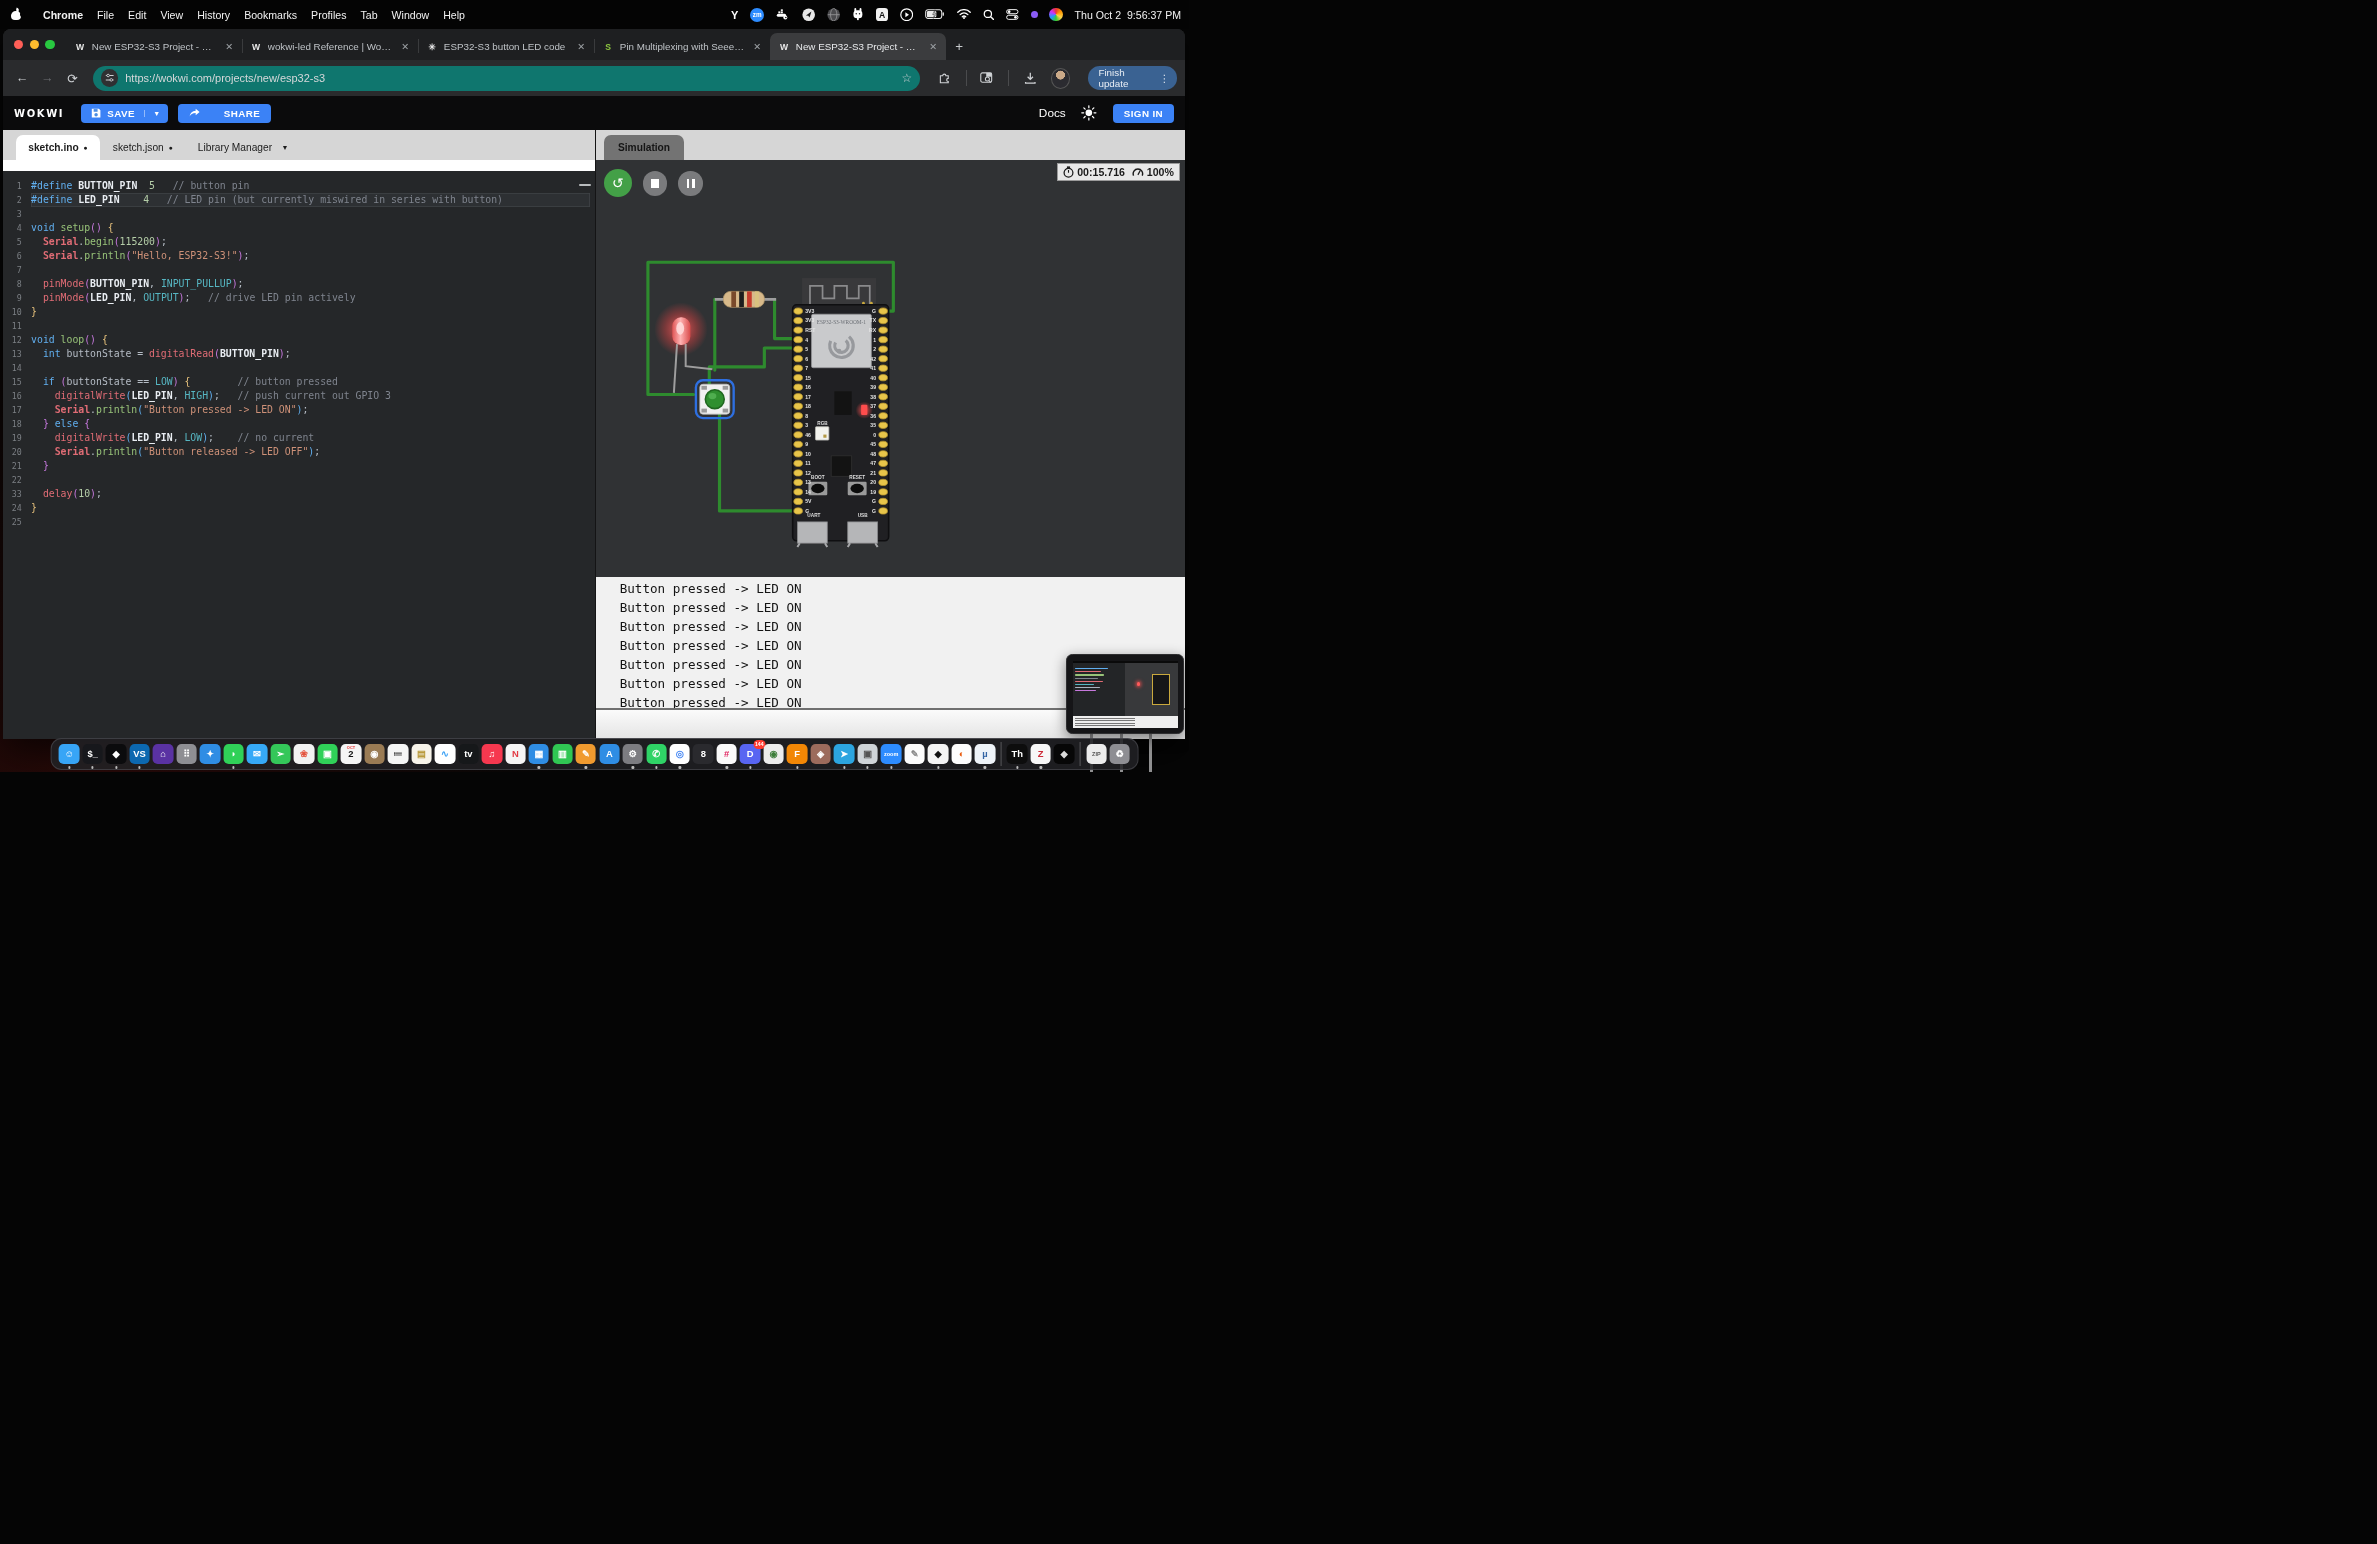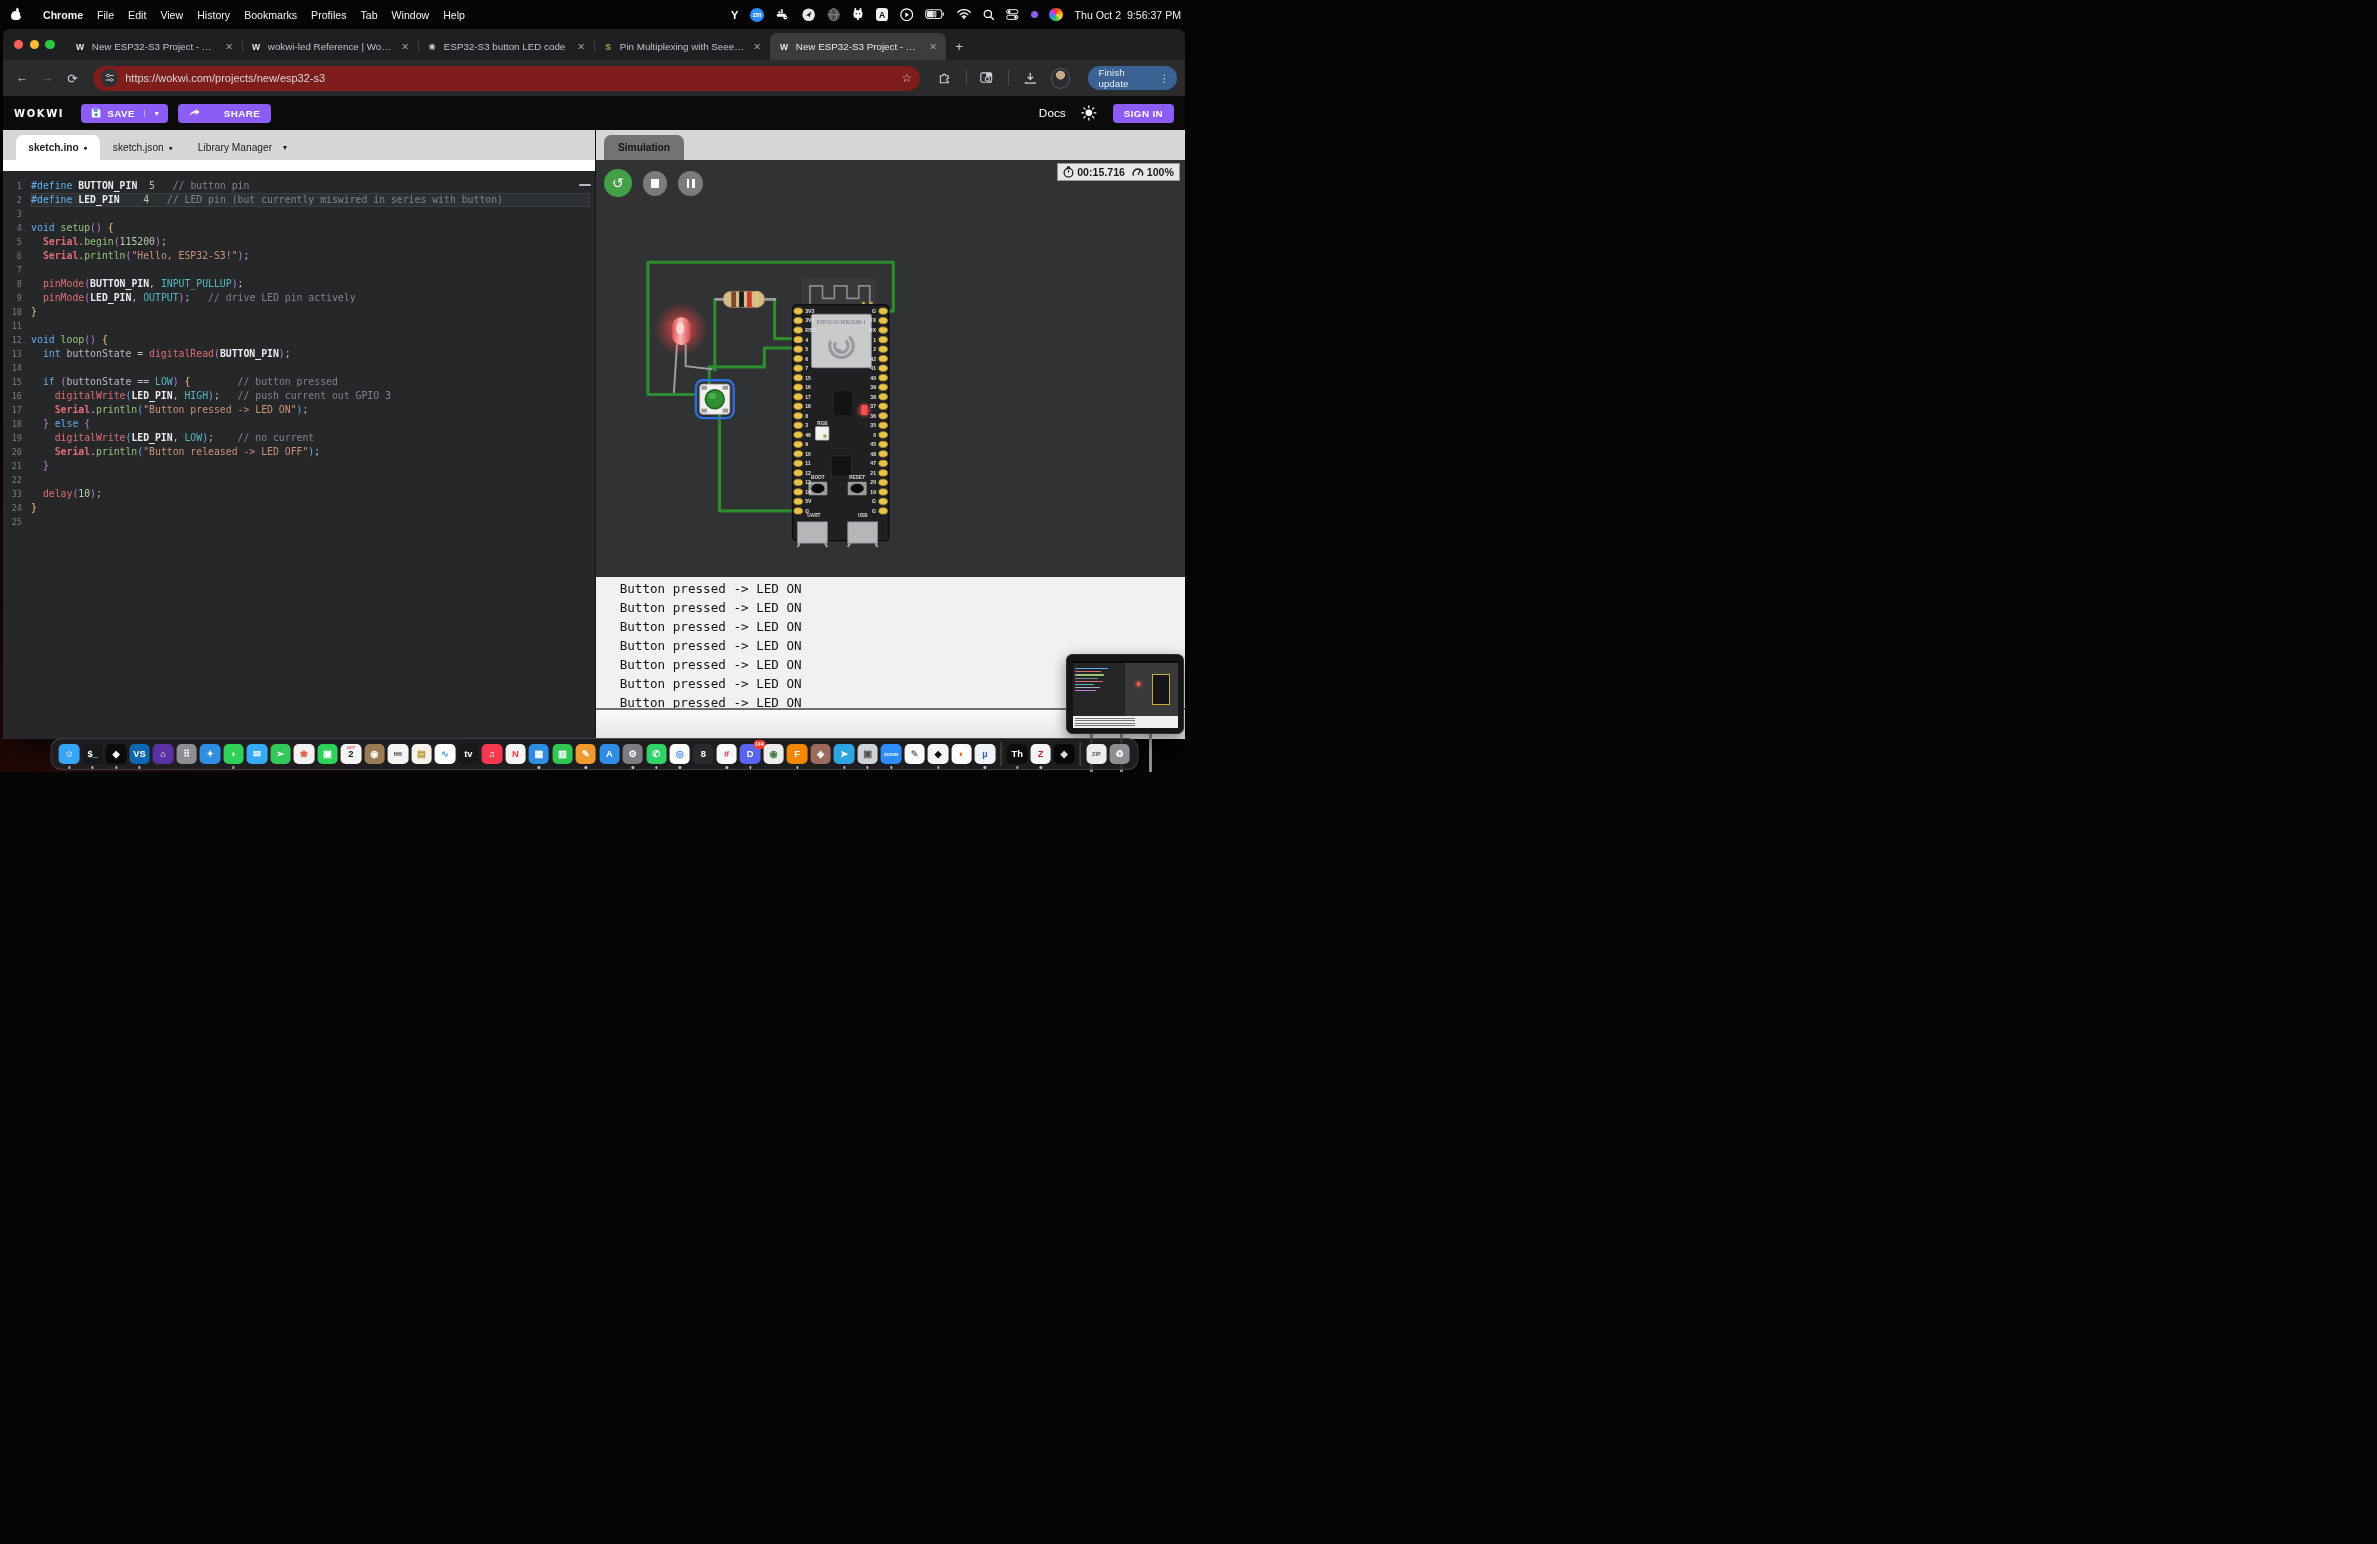--- a/index.html
+++ b/index.html
@@ -36,34 +36,34 @@
   .btab:not(.active)::after { content:""; position:absolute; right:-0.8px; top:6.3px; height:14px; width:0.8px; background:#3a3b3d; }
   .btab.active { background:#3b3c3e; color:#e8eaec; }
   .btab .fav { width:12.6px; height:12.6px; border-radius:2.4px; display:flex; align-items:center; justify-content:center; font-size:8.6px; font-weight:bold; flex:0 0 12.6px; }
   .btab .t { flex:1; white-space:nowrap; overflow:hidden; text-overflow:ellipsis; }
   .btab .x { font-size:9.4px; color:#9da1a5; padding:0 2.4px; }
   .newtab { color:#c7cacd; font-size:13.4px; padding:0 9.4px 6.3px 9.4px; }
 
   .toolbar { height:36px; background:#2a2b2d; display:flex; align-items:center; padding:0 7.9px; gap:3.1px; }
   .nav-ic { width:23.6px; height:23.6px; display:flex; align-items:center; justify-content:center; color:#cfd2d5; font-size:12.6px; border-radius:50%; }
   .nav-ic.dim { color:#6d7074; }
-  .omnibox { flex:0 0 827px; height:25px; margin-left:6.3px; background:#7f1d1d; border-radius:12.6px; display:flex; align-items:center; padding:0 7.9px; gap:7px; }
+  .omnibox { flex:0 0 827px; height:25px; margin-left:6.3px; background:#0f766e; border-radius:12.6px; display:flex; align-items:center; padding:0 7.9px; gap:7px; }
   .tune { width:17.3px; height:17.3px; border-radius:50%; background:#2f3032; display:flex; align-items:center; justify-content:center; }
   .url { color:#d6d8da; font-size:11px; flex:1; }
   .star { color:#cfd2d5; font-size:11.8px; }
   .tb-right { display:flex; align-items:center; gap:10.2px; margin-left:11px; }
   .tb-sep { width:0.8px; height:15.7px; background:#4a4b4d; }
   .avatar { width:21px; height:21px; border-radius:50%; background:radial-gradient(circle at 50% 32%, #caa988 28%, #2b2b30 30%); border:0.8px solid #555; }
   .update-btn { height:23.6px; background:#3a6292; border-radius:11.8px; color:#e9eef5; font-size:9.8px; display:flex; align-items:center; gap:6.3px; padding:0 4.7px 0 10.2px;margin-left:8px; }
   .update-btn .kebab { font-size:10.2px; letter-spacing:0; color:#dfe6ef; padding:0 3.1px; }
 
   
   .wokwi-bar { height:34px; background:#0b0b0c; display:flex; align-items:center; padding:0 11px; }
   .wokwi-logo { color:#fff; font-size:10px; font-weight:bold; letter-spacing:1.6px; font-family:"DejaVu Sans",sans-serif; transform:scaleY(1.05); }
-  .wk-btn { height:19px; background:#8b5cf6; color:#fff; border-radius:3.9px; display:flex; align-items:center; font-size:9.8px; font-weight:bold; letter-spacing:0.4px; }
+  .wk-btn { height:19px; background:#3b82f6; color:#fff; border-radius:3.9px; display:flex; align-items:center; font-size:9.8px; font-weight:bold; letter-spacing:0.4px; }
   .save-btn { margin-left:17.3px; }
   .save-main { display:flex; align-items:center; gap:6.3px; padding:0 9.4px; }
   .save-caret { border-left:0.8px solid rgba(255,255,255,.45); padding:0 7.9px; font-size:7px; }
   .share-btn { margin-left:9.4px; padding:0 11px; gap:24px; }
   .wk-right { margin-left:auto; display:flex; align-items:center; gap:15.7px; }
   .docs { color:#fff; font-size:11.8px; }
   .signin { padding:0 11px; }
 
   
   .content { display:flex; height:609px; }

